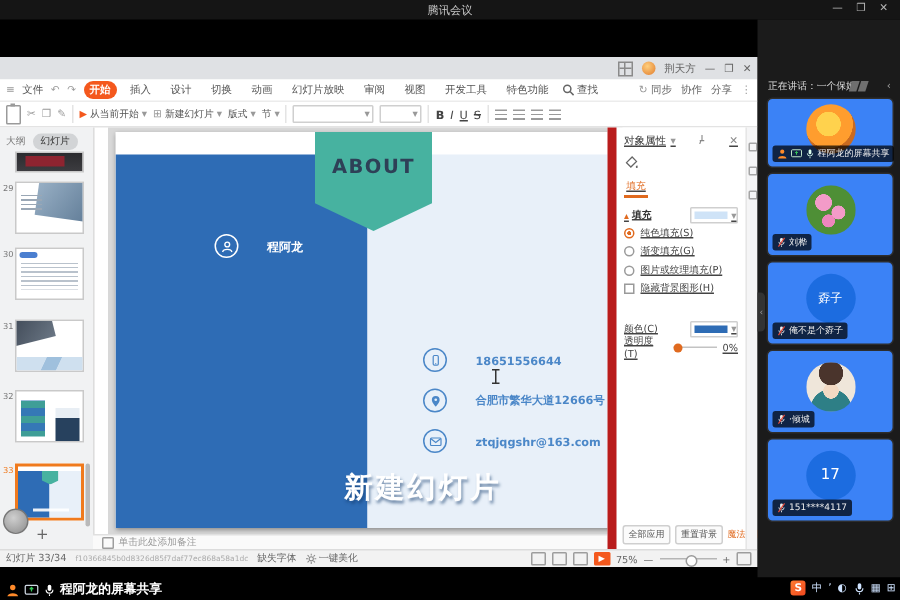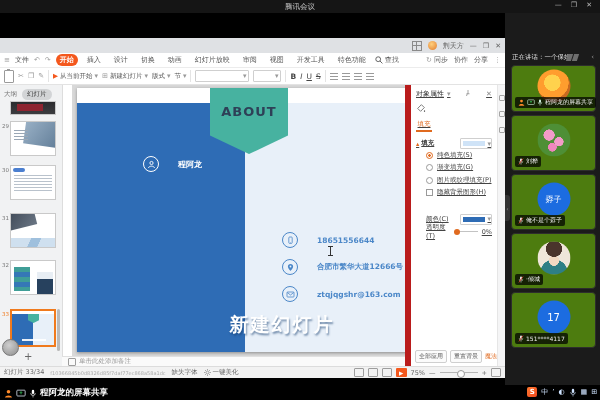--- a/index.html
+++ b/index.html
@@ -103,39 +103,39 @@
   .zthumb{position:absolute;left:45%;top:-2.5px;width:6px;height:6px;border-radius:50%;background:#fdfdfd;border:1px solid #9a9a9a;}
   
   .props{position:absolute;left:405px;top:47px;width:92px;height:281px;background:#fff;border-left:6px solid #b91c1c;
          box-sizing:border-box;padding:4px 5px;font-size:6.5px;color:#444;text-decoration:underline;}
   .phead{display:flex;align-items:center;gap:3px;font-size:7px;color:#333;}
   .phead .x{margin-left:auto;color:#888;}
   .ftab{margin-top:5px;width:16px;text-align:center;color:#e06a1f;border-bottom:2px solid #e06a1f;padding-bottom:1px;}
   .fsec{margin-top:6px;display:flex;align-items:center;font-weight:bold;color:#333;}
   .swatchbox{margin-left:auto;width:30px;height:9px;border:1px solid #cfcfcf;border-radius:1px;display:flex;align-items:center;}
   .swatch{flex:1;height:5px;margin:0 2px;background:#cfe3f7;}
-  .prow{display:flex;align-items:center;gap:4px;height:12.5px;margin-left:10px;}
+  .prow{display:flex;align-items:center;gap:4px;height:12.5px;}
   .radio{width:7px;height:7px;border:1px solid #9a9a9a;border-radius:50%;box-sizing:border-box;flex:0 0 auto;}
   .radio.sel{border-color:#e06a1f;background:radial-gradient(circle,#e06a1f 0 34%,#fff 42%);}
   .chk{width:7px;height:7px;border:1px solid #9a9a9a;box-sizing:border-box;flex:0 0 auto;}
   .otrack{width:30px;height:1px;background:#c3c3c3;position:relative;margin-left:2px;}
   .othumb{position:absolute;left:0;top:-2.5px;width:6px;height:6px;border-radius:50%;background:#e06a1f;}
   .pbtns{position:absolute;left:4px;bottom:3px;display:flex;gap:3px;align-items:center;}
   .pbtn{border:1px solid #cfcfcf;border-radius:2px;padding:1px 3px;font-size:6px;color:#555;background:#fbfbfb;white-space:nowrap;}
   .magic{color:#e06a1f;font-size:6px;white-space:nowrap;}
   .rstrip{position:absolute;left:497px;top:47px;width:8px;height:281px;background:#f5f5f6;border-left:1px solid #e6e6e6;
           display:flex;flex-direction:column;align-items:center;gap:10px;padding-top:10px;box-sizing:border-box;}
   .rdot{width:4px;height:4px;border:1px solid #a5a5a5;border-radius:1px;}
   
   .meet{position:absolute;left:505px;top:13px;width:95px;height:372px;background:#1b1b1b;}
   .speak{position:absolute;left:7px;top:40px;font-size:6.5px;color:#ddd;white-space:nowrap;}
   .mlogo{position:absolute;right:22px;top:41px;display:flex;gap:1px;}
   .mlogo i{display:block;width:5px;height:7px;background:#6f6f6f;transform:skewX(-18deg);}
   .collapse{position:absolute;right:6px;top:40px;color:#9a9a9a;font-size:7px;}
-  .tile{position:absolute;left:6px;width:85px;background:#4d7c0f;border:1px solid #2d2d2d;border-radius:4px;box-sizing:border-box;}
+  .tile{position:absolute;left:6px;width:85px;background:#3b82f6;border:1px solid #2d2d2d;border-radius:4px;box-sizing:border-box;}
   .tav{position:absolute;left:50%;top:44%;transform:translate(-50%,-50%);width:33px;height:33px;border-radius:50%;
        display:flex;align-items:center;justify-content:center;color:#fff;overflow:hidden;}
   .av1{background:radial-gradient(circle at 45% 40%,#ffd24d 0 30%,#ff9d2e 31% 60%,#c96a20 61%);}
   .av2{background:radial-gradient(circle at 35% 35%,#f39bc8 0 18%,transparent 19%),
        radial-gradient(circle at 65% 55%,#f39bc8 0 16%,transparent 17%),
        radial-gradient(circle at 45% 72%,#ef86bd 0 14%,transparent 15%),#4e8f36;}
   .avb{background:#1c6ce0;font-size:8px;}
   .av4{background:radial-gradient(circle at 50% 22%,#4a342c 0 26%,transparent 27%),
        radial-gradient(circle at 50% 58%,#f2d9c3 0 20%,transparent 21%),
        radial-gradient(circle at 50% 96%,#2e7f86 0 38%,transparent 39%),#efe6da;}

